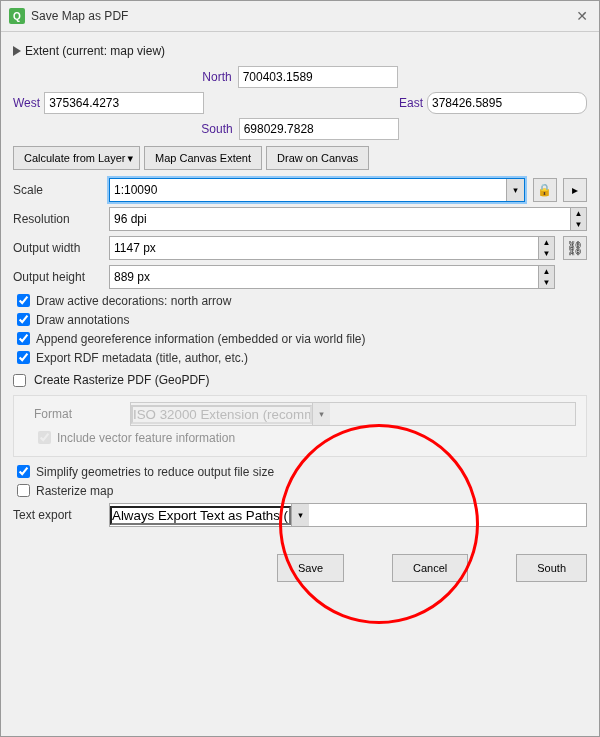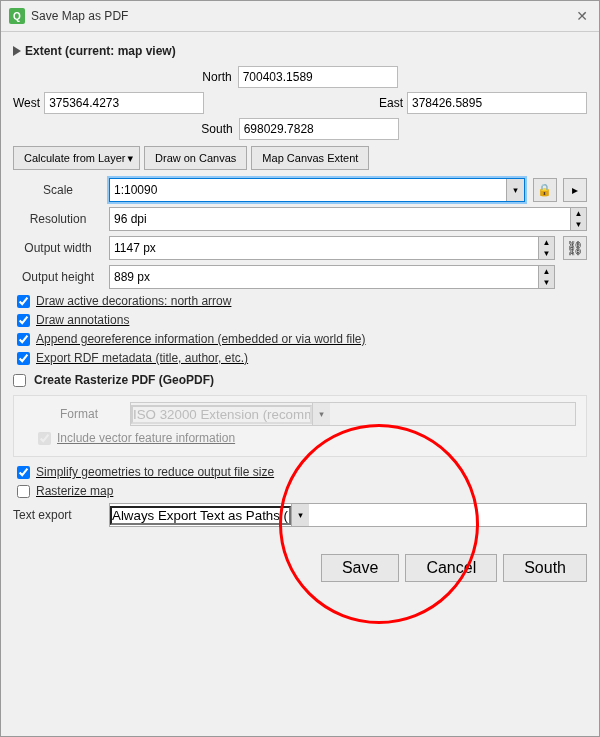--- a/index.html
+++ b/index.html
@@ -70,27 +70,27 @@
       margin-bottom: 8px;
       margin-top: 4px;
     }
     .section-header .triangle {
       width: 0; height: 0;
       border-top: 5px solid transparent;
       border-bottom: 5px solid transparent;
       border-left: 8px solid #555;
     }
     .section-title {
-      font-weight: bold;
+      font-weight: normal;
       font-size: 12px;
       color: #222;
     }
     .coord-label {
       font-size: 12px;
-      color: #000000;
+      color: #4c1d95;
     }
     .coord-input {
       border: 1px solid #bbb;
       background: white;
       padding: 0 4px;
       font-size: 12px;
       height: 22px;
     }
     .coord-input-north {
       width: 160px;
@@ -125,21 +125,21 @@
       justify-content: center;
     }
     .row-field {
       display: flex;
       align-items: center;
       margin-bottom: 5px;
       gap: 6px;
     }
     .field-label {
       width: 90px;
-      text-align: center;
+      text-align: left;
       font-size: 12px;
       color: #333;
       flex-shrink: 0;
     }
     .field-label-left {
       width: 90px;
       text-align: left;
       font-size: 12px;
       color: #333;
       flex-shrink: 0;
@@ -184,25 +184,24 @@
       background: #e8e8e8;
       display: flex;
       align-items: center;
       justify-content: center;
       cursor: pointer;
       font-size: 12px;
       flex-shrink: 0;
     }
     .checkbox-row {
       display: flex;
-      align-items: center;
+      align-items: flex-start;
       gap: 6px;
       margin-bottom: 5px;
       padding-left: 4px;
-      text-decoration: underline;
     }
     .checkbox-row input[type=checkbox] {
       width: 13px;
       height: 13px;
     }
     .checkbox-label {
       font-size: 12px;
       color: #333;
     }
     .section-box {
@@ -216,23 +215,24 @@
       display: flex;
       justify-content: flex-end;
       gap: 6px;
       padding: 10px 12px 12px;
       position: relative;
     }
     .footer-btn {
       border: 1px solid #aaa;
       background: #e8e8e8;
       padding: 4px 20px;
-      font-size: 16px;
+      font-size: 11px;
       cursor: pointer;
       height: 28px;
+      margin-left: 42px;
     }
     .circle-highlight {
       position: absolute;
       width: 200px;
       height: 200px;
       border: 3px solid red;
       border-radius: 50%;
       bottom: -30px;
       right: 120px;
       pointer-events: none;
@@ -337,39 +337,39 @@
       <input class="coord-input coord-input-north" type="text" value="700403.1589" style="">
     </div>
 
     <div class="mid-row">
       <div class="mid-left">
         <span class="coord-label">West</span>
         <input class="coord-input" style="width: 160px;" type="text" value="375364.4273">
       </div>
       <div class="mid-right">
         <span class="coord-label">East</span>
-        <input class="coord-input" style="width: 180px;" type="text" value="378426.5895">
+        <input class="coord-input" style="width: 160px; border-radius: 9px;" type="text" value="378426.5895">
       </div>
     </div>
 
     <div class="south-row">
       <span class="coord-label">South</span>
       <input class="coord-input coord-input-north" type="text" value="698029.7828" style="">
     </div>
 
     <div class="btn-row">
       <button class="btn-dropdown">
         <span>Calculate from Layer</span>
         <span>▾</span>
       </button>
       <button class="btn">
-        <span>Draw on Canvas</span>
+        <span>Map Canvas Extent</span>
       </button>
       <button class="btn">
-        <span>Map Canvas Extent</span>
+        <span>Draw on Canvas</span>
       </button>
     </div>
 
     <div class="row-field">
       <span class="field-label">Scale</span>
       <div class="select-wrapper">
         <input type="text" style="background: white;" value="1:10090">
         <div class="select-arrow">▾</div>
       </div>
       <div class="icon-btn" style="margin-left:2px;">

